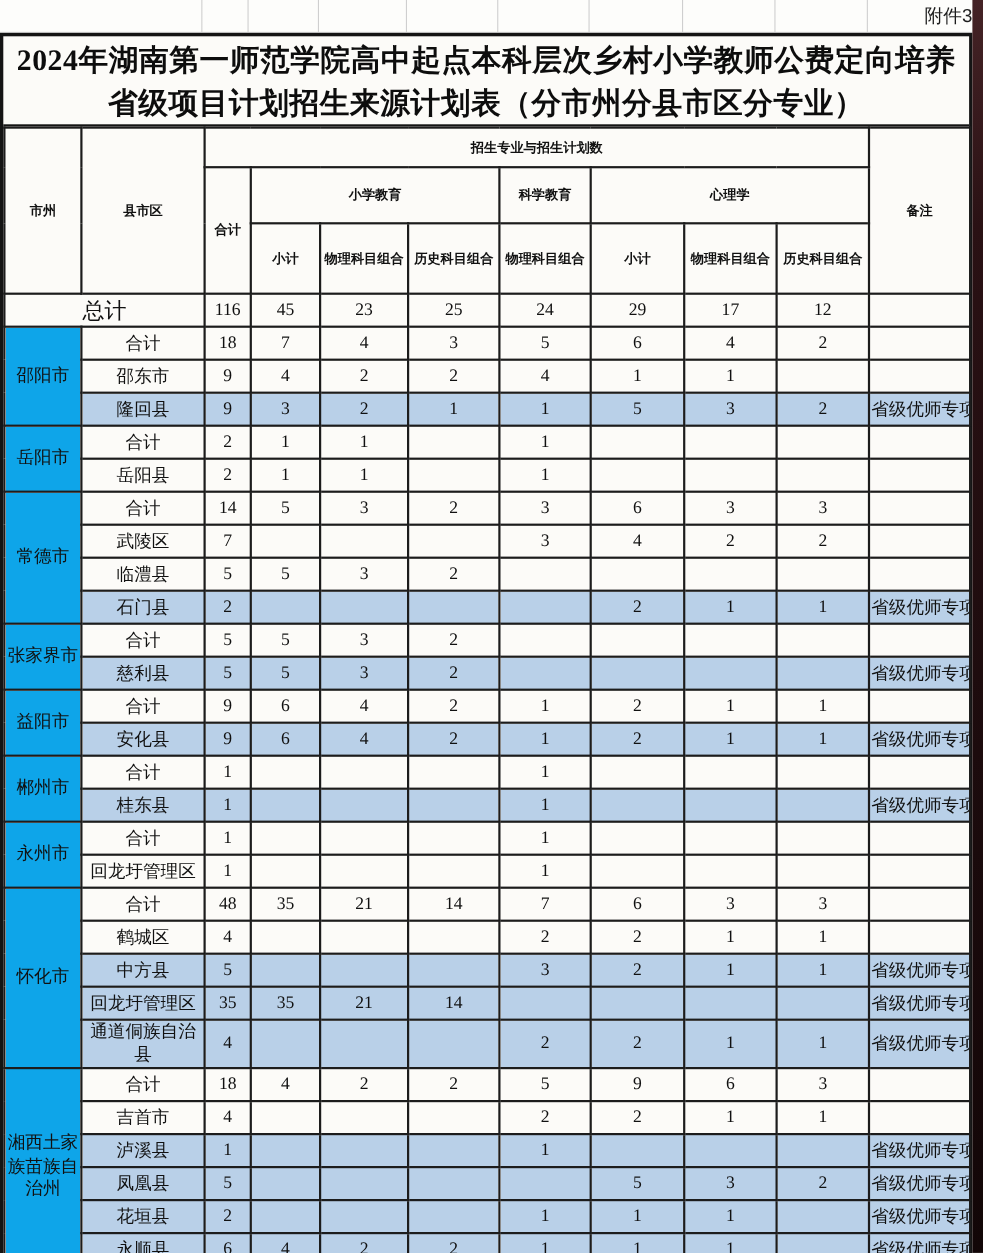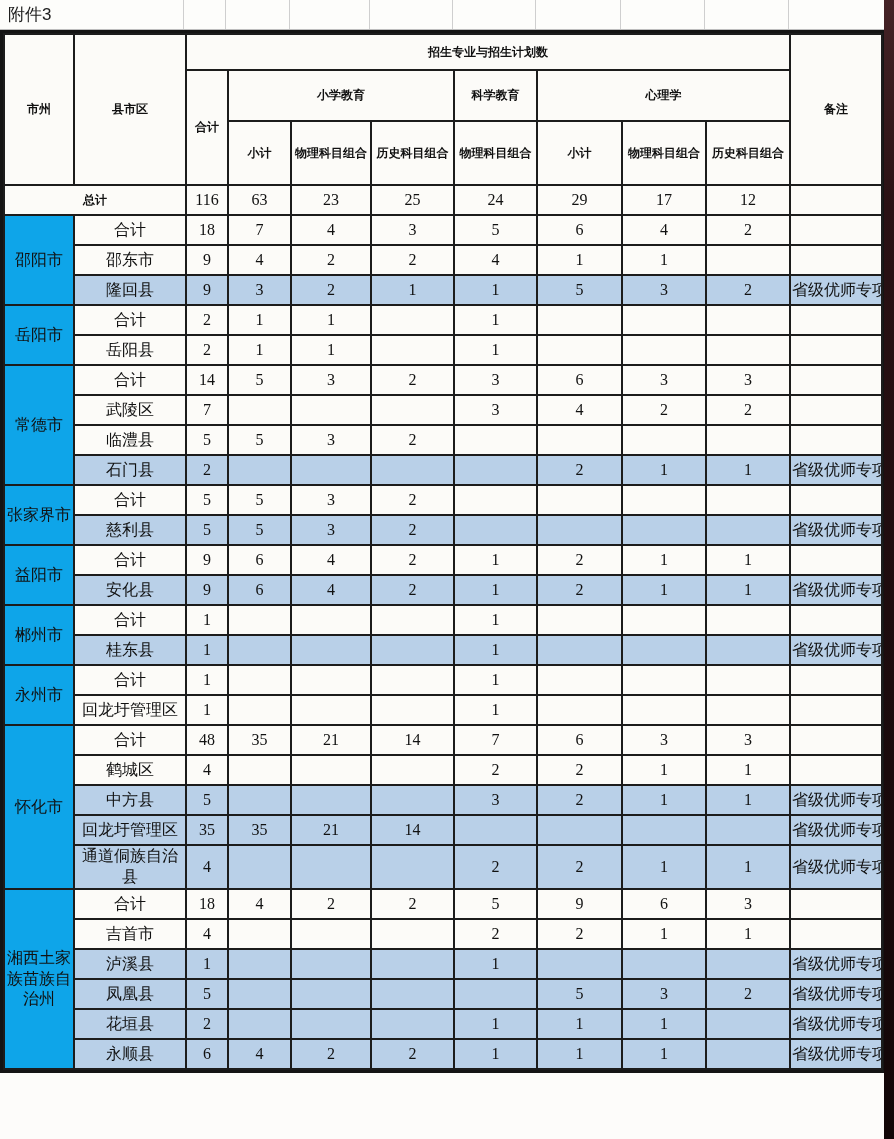--- a/index.html
+++ b/index.html
@@ -17,56 +17,60 @@
     background-image:
       linear-gradient(#cfcfcf,#cfcfcf),linear-gradient(#cfcfcf,#cfcfcf),
       linear-gradient(#cfcfcf,#cfcfcf),linear-gradient(#cfcfcf,#cfcfcf),
       linear-gradient(#cfcfcf,#cfcfcf),linear-gradient(#cfcfcf,#cfcfcf),
       linear-gradient(#cfcfcf,#cfcfcf),linear-gradient(#cfcfcf,#cfcfcf),
       linear-gradient(#cfcfcf,#cfcfcf);
     background-repeat:no-repeat;
     background-size:1px 100%;
     background-position:183px 0,225px 0,289px 0,369px 0,452px 0,535px 0,620px 0,704px 0,788px 0;
     border-bottom:1px solid #bdbdbd;
-    display:flex; align-items:center; }
+    display:flex; align-items:center;justify-content:flex-end; }
   .attachment { font-size:17px; padding-left:8px; color:#1c1c1c; }
 
   .sheet { position:absolute; left:0px; top:30px; width:884px; border:3px solid #141414; background:#fcfbf8; }
 
   .title-block { height:82px; border-bottom:2px solid #141414; text-align:center; padding-top:3px; }
   .title-line { font-family:"Liberation Serif","DejaVu Serif",serif; font-weight:bold;
     font-size:27px; line-height:39px; letter-spacing:0.5px; color:#0d0d0d; white-space:nowrap; }
 
   table { border-collapse:collapse; table-layout:fixed; width:878px; }
   td,th { border:2px solid #1c1c1c; text-align:center; vertical-align:middle;
     font-family:"Liberation Serif","DejaVu Serif",serif; color:#111;
     overflow:hidden; padding:0 1px; }
   thead th { font-size:12px; font-weight:bold; line-height:1.35; }
   tbody td { font-size:16px; height:30px; }
   td.city-cell { font-size:16px; line-height:1.3; background:#0ea5e9; }
   td.county-cell { font-size:16px; }
   td.num {}
   td.remark { font-size:16px; letter-spacing:0px; white-space:nowrap; }
   tr.hl td { background:#b9d0e8; }
-  td.grand-label { font-weight:bold; font-size:12px; }
+  td.grand-label { font-weight:normal; font-size:20px; }
   .h-row1 th { height:36px; }
   .h-row2 th { height:51px; }
   .h-row3 th { height:64px; }
 </style>
 </head>
 <body>
 
 <div class="page">
 
   <div class="topstrip">
     <span class="attachment">附件3</span>
   </div>
 
   <div class="sheet">
 
+    <div class="title-block">
+      <div class="title-line">2024年湖南第一师范学院高中起点本科层次乡村小学教师公费定向培养</div>
+      <div class="title-line">省级项目计划招生来源计划表（分市州分县市区分专业）</div>
+    </div>
 
     <table>
       <colgroup>
         <col style="width:70px">
           <col style="width:112px">
           <col style="width:42px">
         <col style="width:63px">
           <col style="width:80px">
           <col style="width:83px">
         <col style="width:83px">
@@ -95,21 +99,21 @@
           <th>物理科目组合</th>
           <th>小计</th>
           <th>物理科目组合</th>
           <th>历史科目组合</th>
         </tr>
       </thead>
       <tbody>
           <tr>
             <td class="grand-label" colspan="2">总计</td>
             <td class="num">116</td>
-            <td class="num">63</td>
+            <td class="num">45</td>
             <td class="num">23</td>
             <td class="num">25</td>
             <td class="num">24</td>
             <td class="num">29</td>
             <td class="num">17</td>
             <td class="num">12</td>
             <td class="remark"></td>
           </tr>
           <tr>
             <td class="city-cell" rowspan="3">邵阳市</td>

